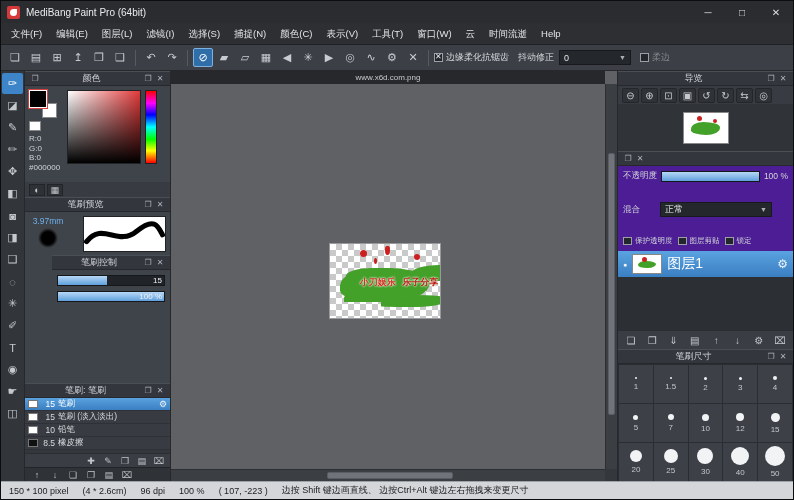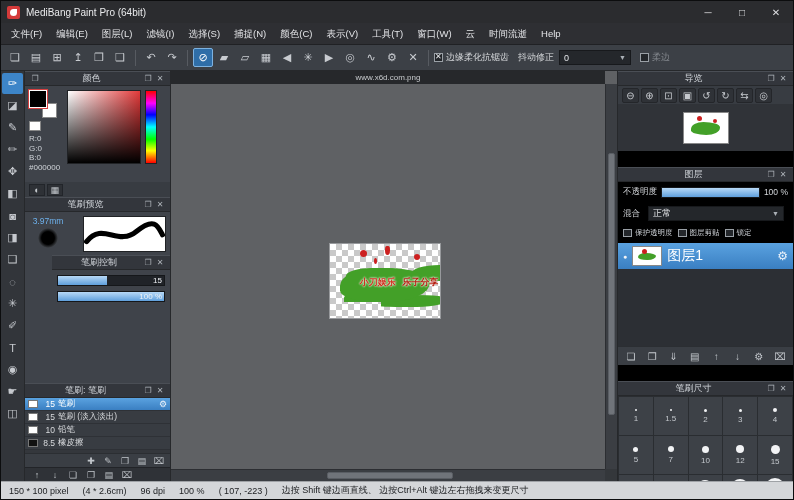--- a/index.html
+++ b/index.html
@@ -30,21 +30,21 @@
   .dropdown{height:15px;width:72px;background:#24272b;border:1px solid #17191c;display:flex;align-items:center;padding:0 4px;color:#e4e6e9;margin:0 8px 0 4px;}
   .dd-arrow{margin-left:auto;font-size:7px;color:#aab0b6;}
 
   
   .main{flex:1;display:flex;min-height:0;}
   .toolstrip{flex:0 0 24px;background:#32353a;display:flex;flex-direction:column;align-items:center;padding-top:2px;gap:1px;border-right:1px solid #26282b;}
   .tool-btn{width:21px;height:21px;display:flex;align-items:center;justify-content:center;color:#c6c9ce;font-size:11px;border-radius:2px;}
   .tool-btn.selected{background:#3d85c8;color:#fff;}
 
   .left-panels{flex:0 0 146px;background:#3f434a;display:flex;flex-direction:column;border-right:1px solid #26282b;}
-  .right-panels{flex:0 0 176px;background:#000000;display:flex;flex-direction:column;border-left:1px solid #26282b;gap:16px;}
+  .right-panels{flex:0 0 176px;background:#4c1d95;display:flex;flex-direction:column;border-left:1px solid #26282b;}
 
   .panel{display:flex;flex-direction:column;min-height:0;overflow:hidden;}
   .panel-header{flex:0 0 15px;background:#33363c;display:flex;align-items:center;padding:0 4px;color:#cfd3d8;border-top:1px solid #4a4e55;border-bottom:1px solid #26282b;}
   .ph-title{flex:1;text-align:center;font-size:9px;}
   .ph-btn{width:12px;color:#aeb3b9;font-size:8px;text-align:center;}
 
   
   .p-color{flex:0 0 126px;}
   .color-body{flex:1;display:flex;gap:4px;padding:4px;}
   .color-left{width:34px;display:flex;flex-direction:column;}
@@ -395,34 +395,33 @@
           <div class="mini-splat nav-thumb">
             <div class="ms-blob"></div>
             <div class="ms-dot1"></div>
             <div class="ms-dot2"></div>
           </div>
         </div>
       </div>
 
       <div class="panel p-layers">
         <div class="panel-header">
-          <span class="ph-title">图层</span>
           <span class="ph-btn">❐</span>
           <span class="ph-btn">✕</span>
         </div>
         <div class="layer-ctl-row">
           <span class="lc-label">不透明度</span>
           <div class="slider">
             <div class="slider-fill" style="width:100%;"></div>
           </div>
           <span class="lc-label">100 %</span>
         </div>
         <div class="layer-ctl-row">
           <span class="lc-label">混合</span>
-          <span class="dropdown" style="flex:1;margin:4px;">
+          <span class="dropdown" style="flex:1;margin:16px;">
             <span>正常</span>
             <span class="dd-arrow">▼</span>
           </span>
         </div>
         <div class="layers-checks">
           <span class="ck">
             <span class="cb" style="width:8px;height:8px;"></span>
             <span>保护透明度</span>
           </span>
           <span class="ck">

